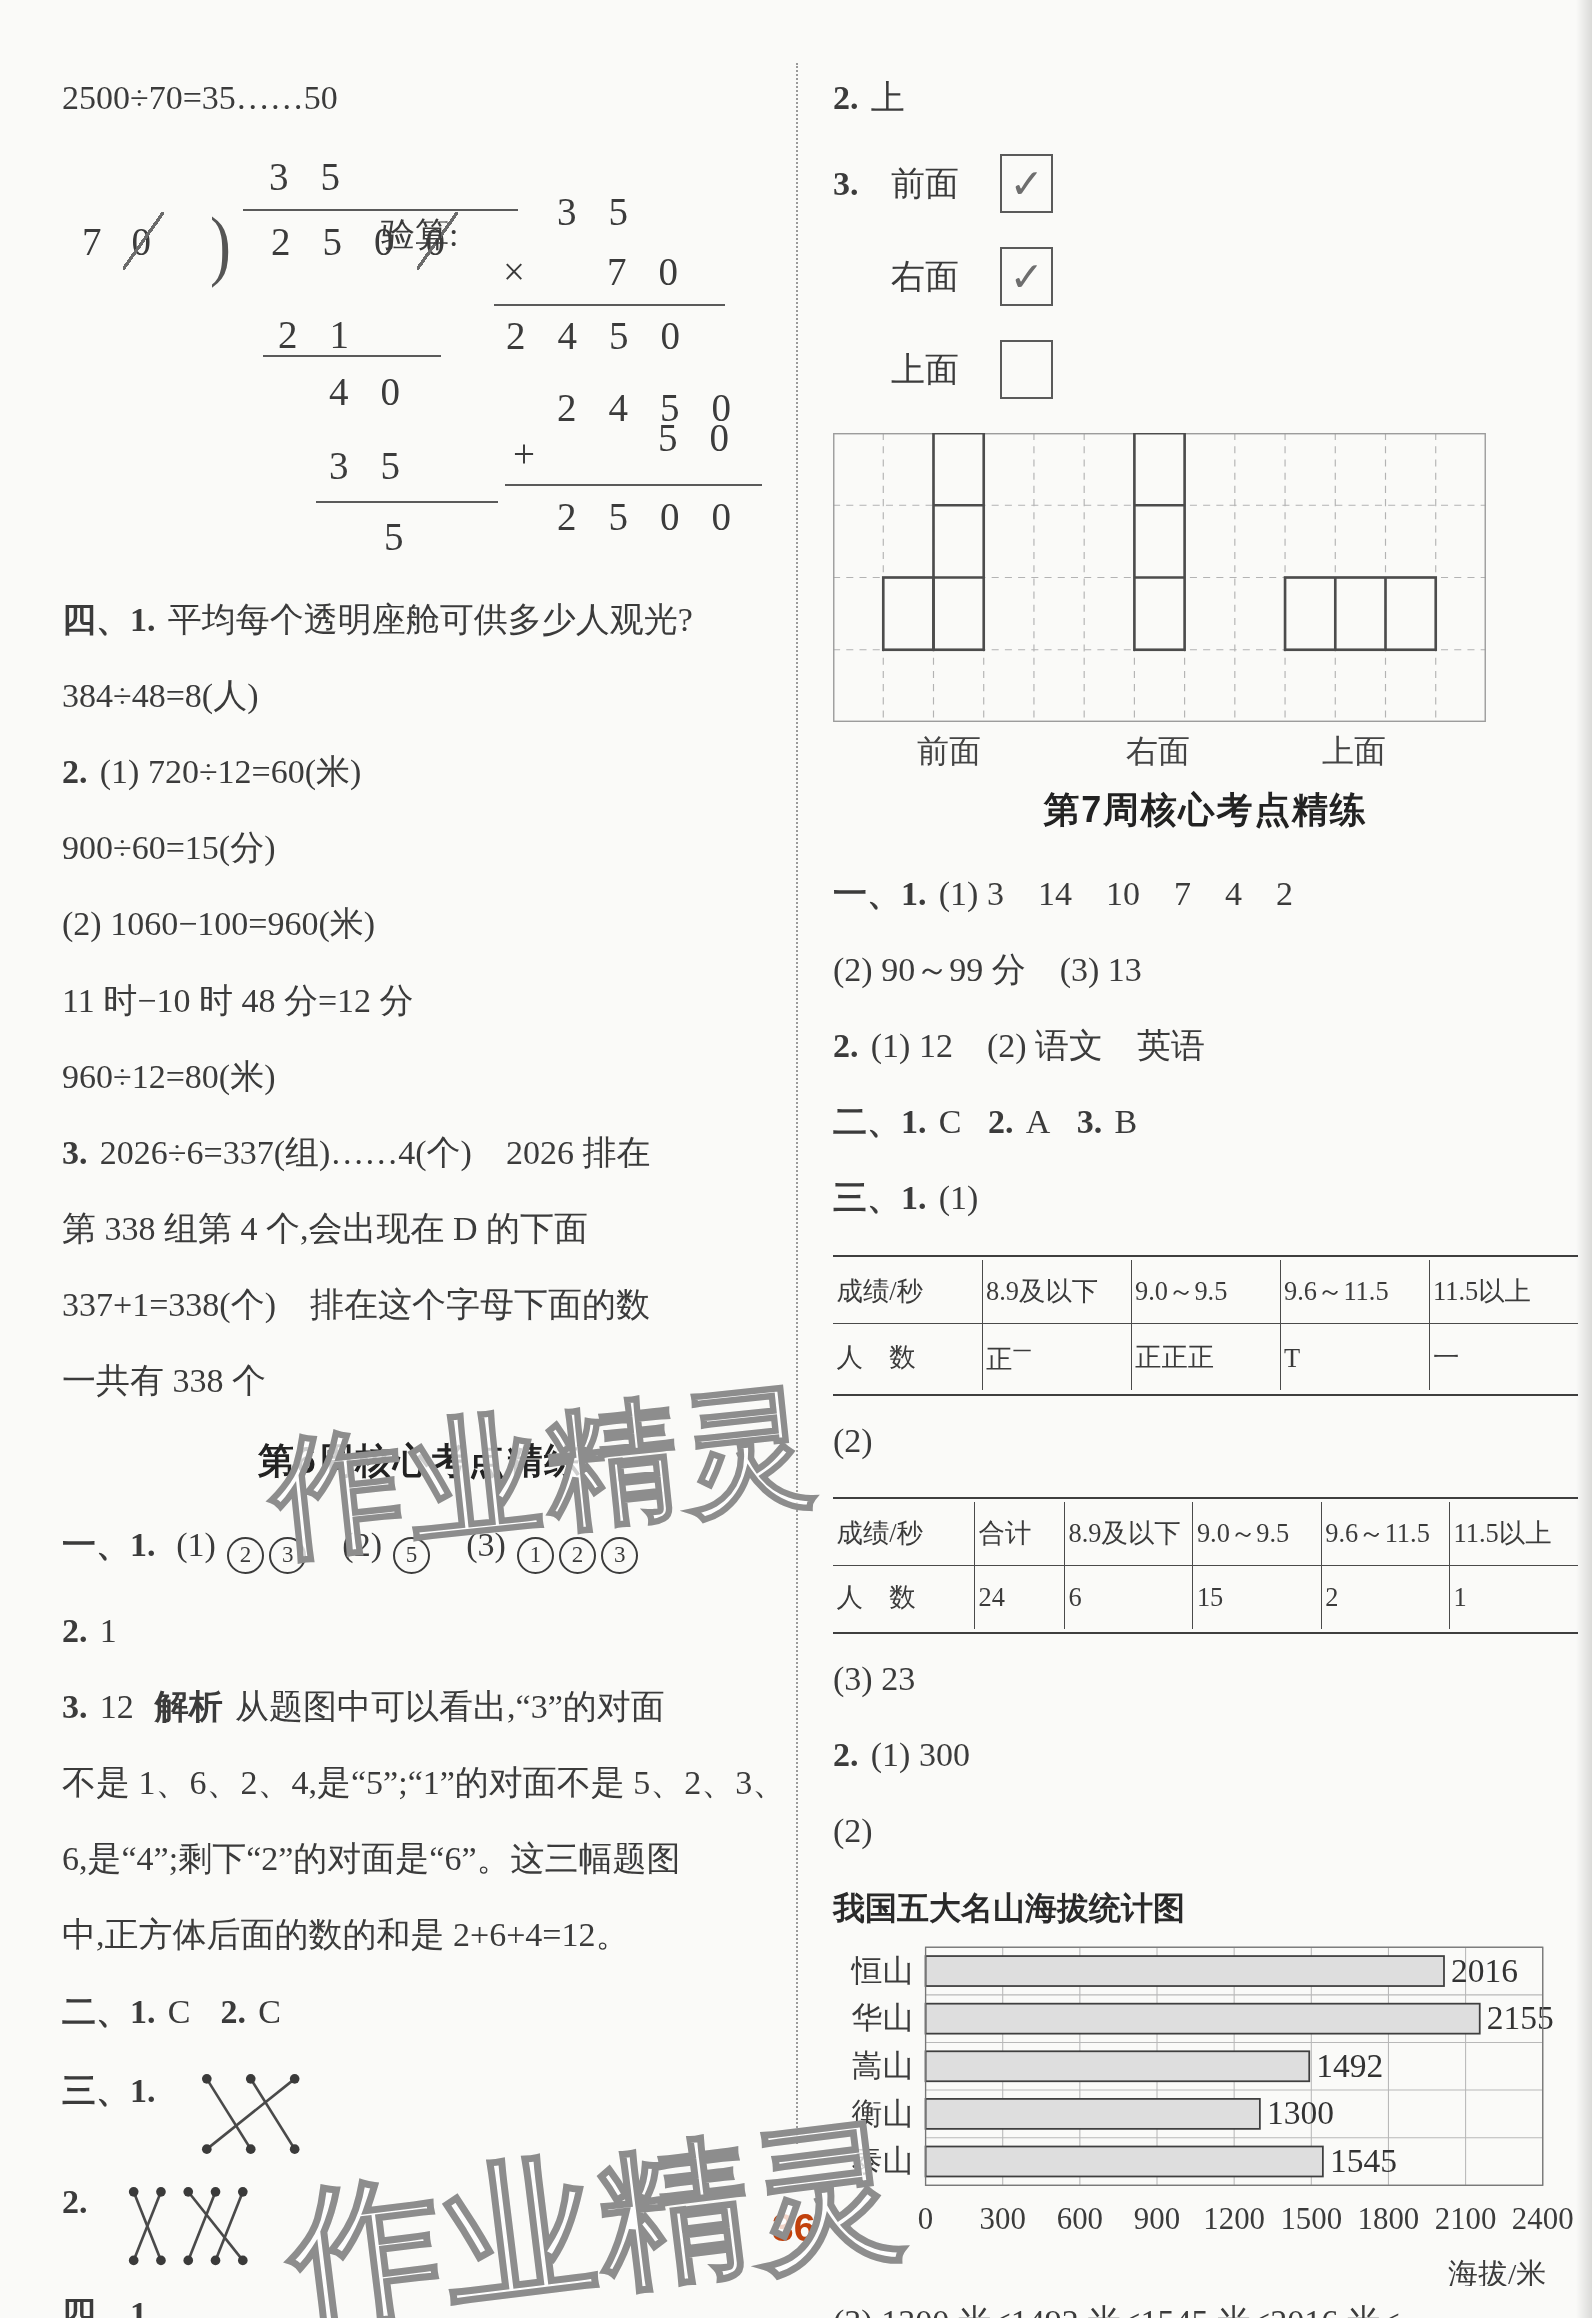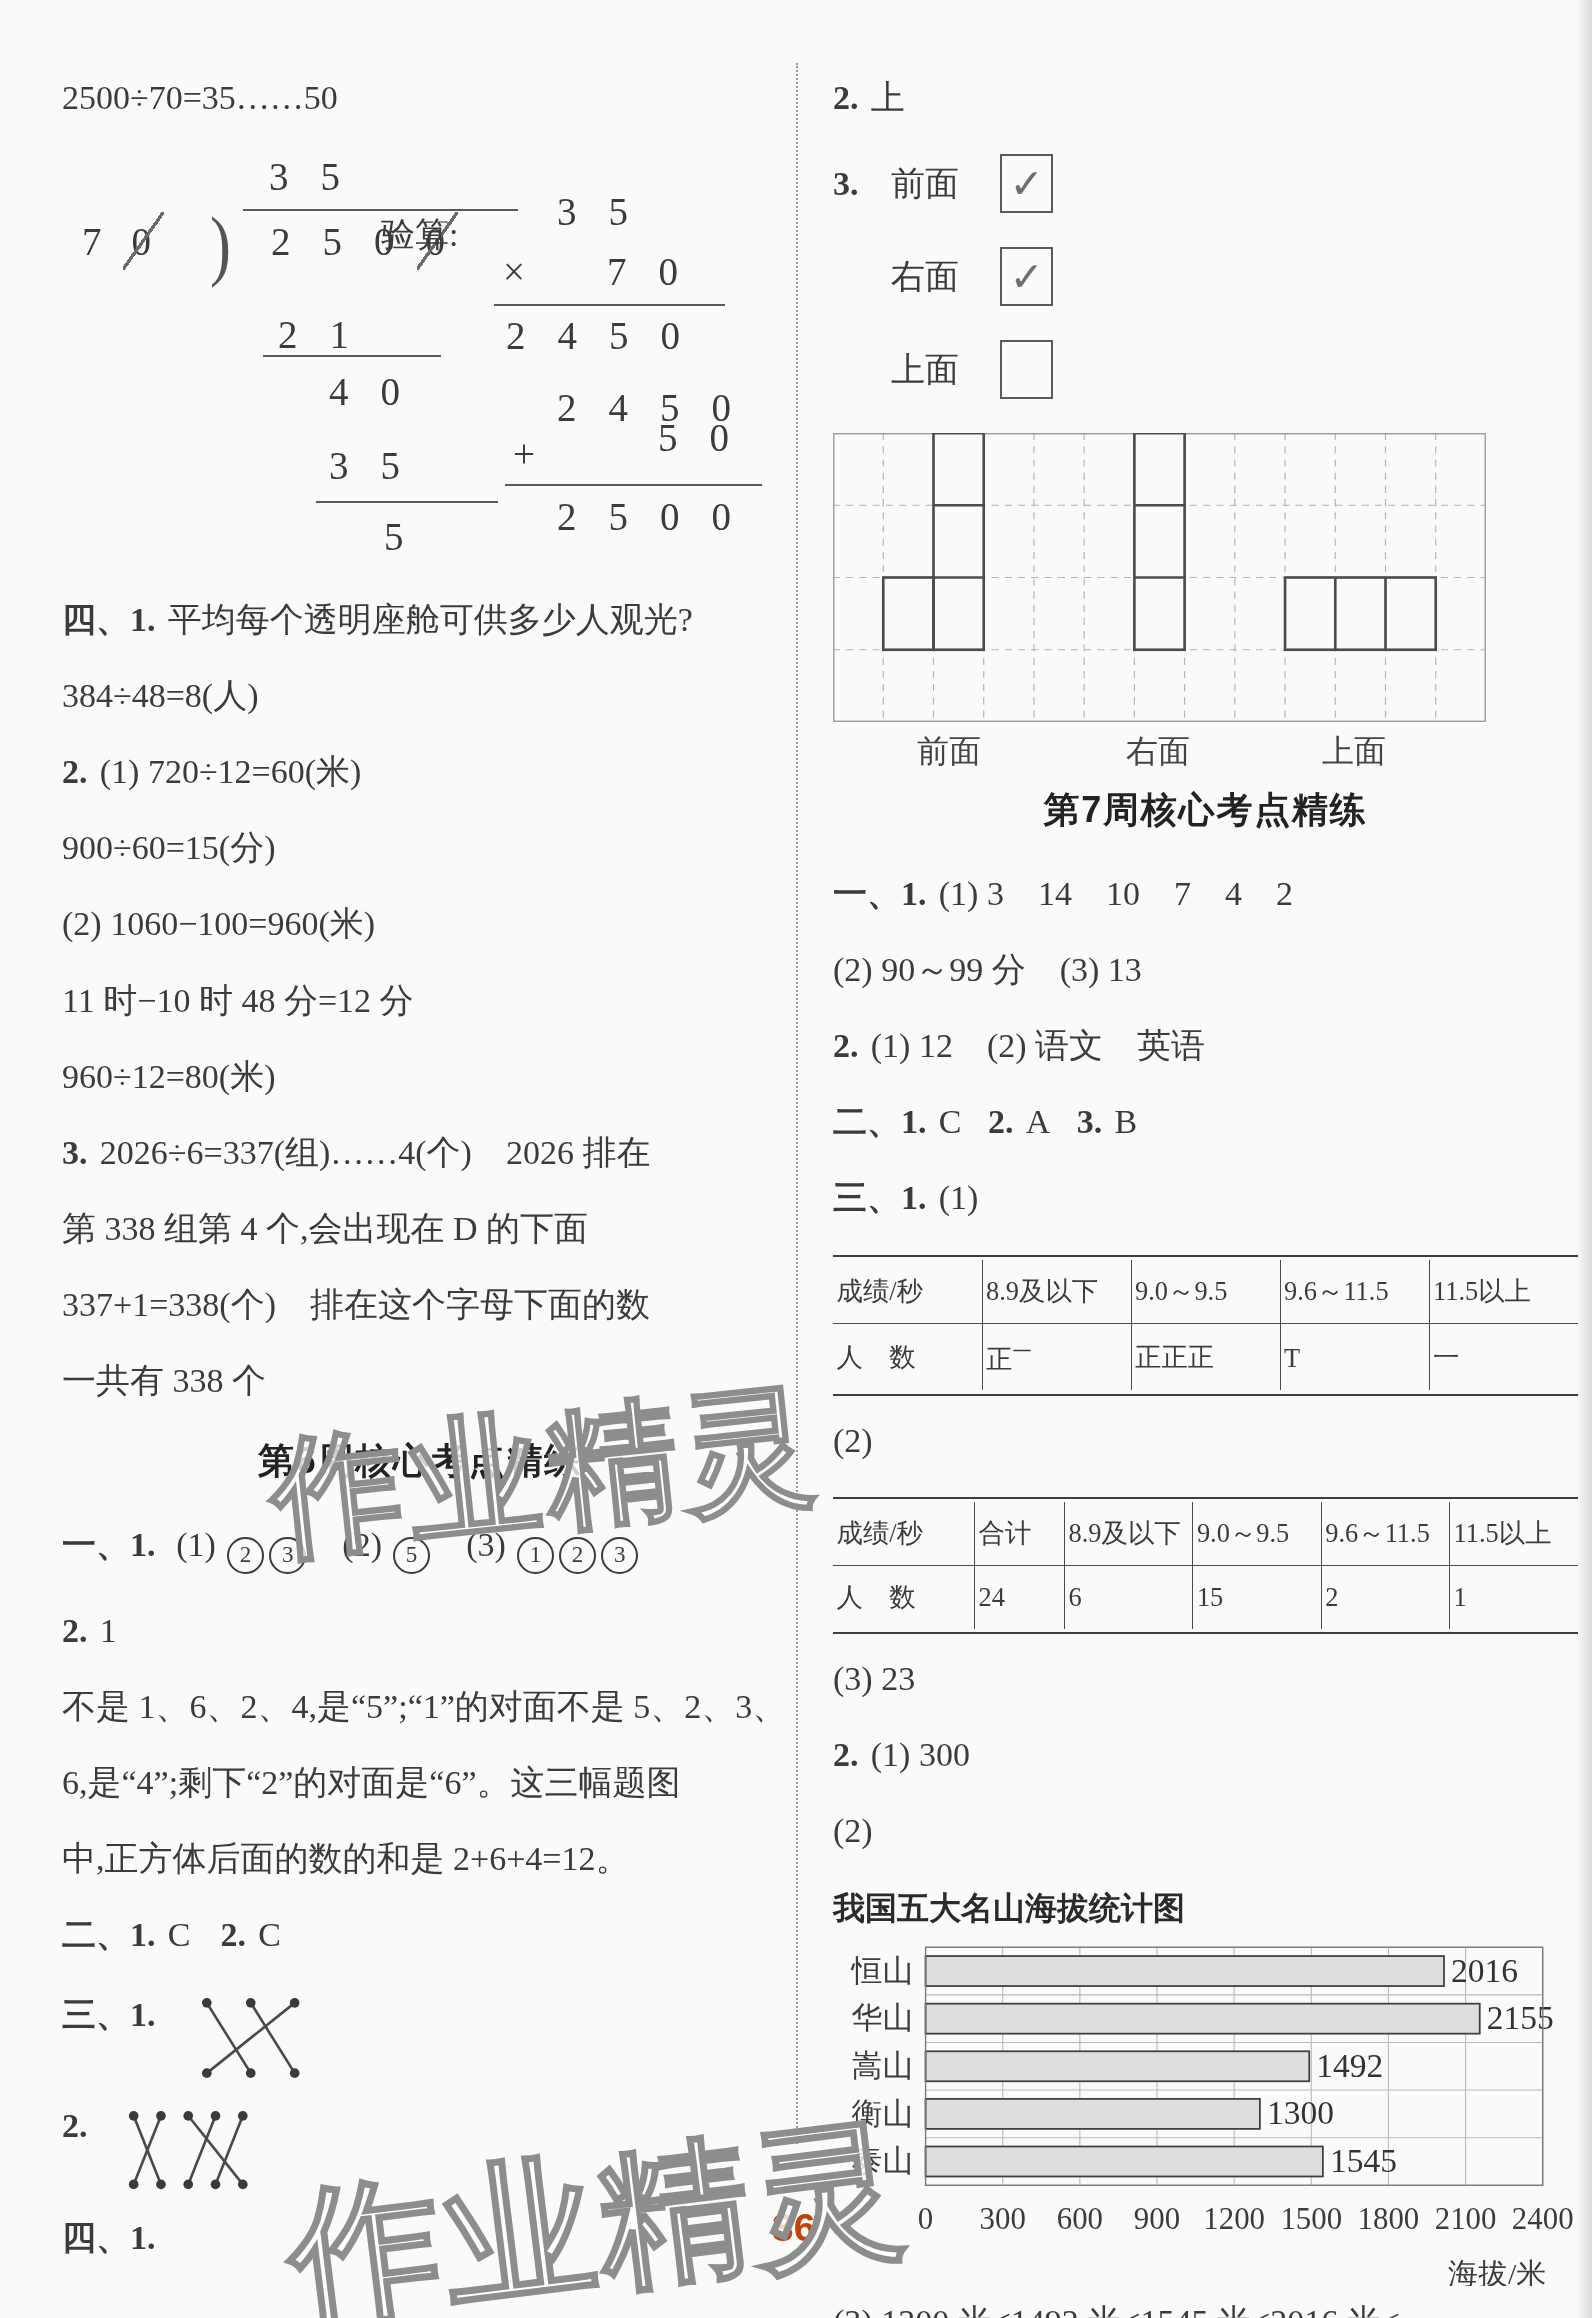--- a/index.html
+++ b/index.html
@@ -111,20 +111,21 @@
   <div class="ln">
     <span class="bl">一、1.</span>
     <span>(1)</span>
     <span class="circ">2</span><span class="circ">3</span>
     <span style="margin-left:25px;">(2)</span>
     <span class="circ">5</span>
     <span style="margin-left:25px;">(3)</span>
     <span class="circ">1</span><span class="circ">2</span><span class="circ">3</span>
   </div>
   <div class="ln"><span class="bl">2.</span><span>1</span></div>
+  <div class="ln"><span class="bl">3.</span><span style="margin-right:21px;">12</span><span class="bl" style="font-family:'Liberation Sans','DejaVu Sans',sans-serif;">解析</span><span>从题图中可以看出,“3”的对面</span></div>
   <div class="ln">不是 1、6、2、4,是“5”;“1”的对面不是 5、2、3、</div>
   <div class="ln">6,是“4”;剩下“2”的对面是“6”。这三幅题图</div>
   <div class="ln">中,正方体后面的数的和是 2+6+4=12。</div>
   <div class="ln"><span class="bl">二、1.</span><span style="margin-right:30px;">C</span><span class="bl">2.</span><span>C</span></div>
 
   <div class="figrow">
     <span class="bl">三、1.</span>
     <svg width="123" height="92" viewBox="0 0 140 104">
       <g stroke="#4a4a4a" stroke-width="3">
         <line x1="18" y1="12" x2="68" y2="92"></line>

